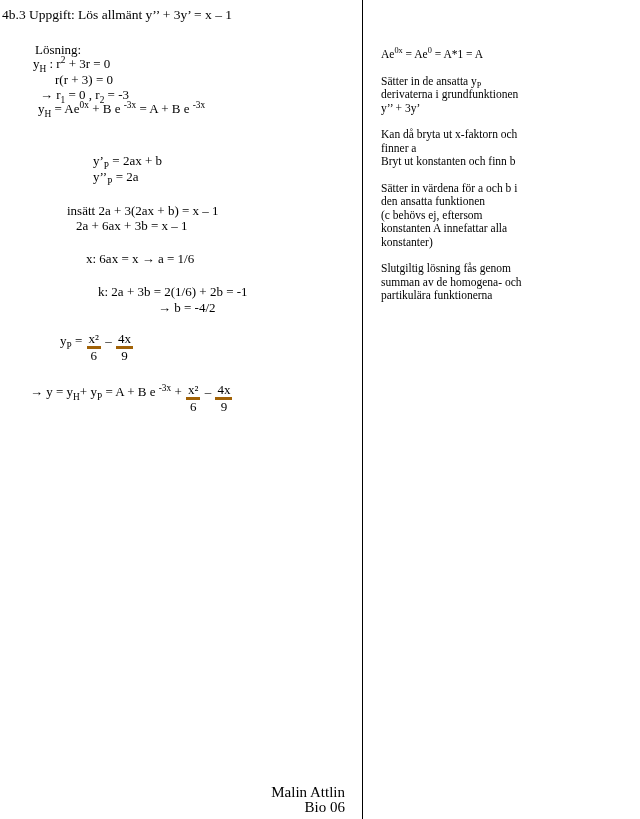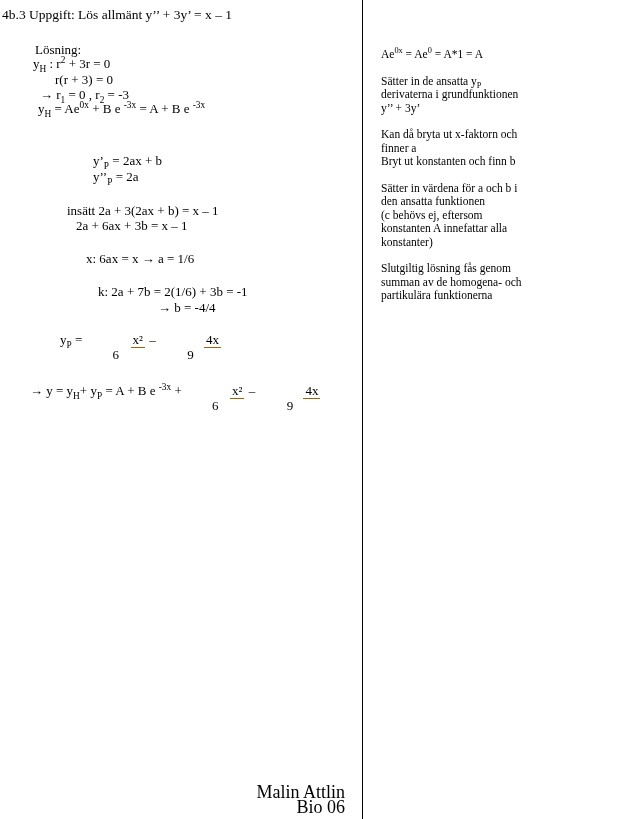--- a/index.html
+++ b/index.html
@@ -23,30 +23,30 @@
   .title-line { font-size:13.5px; }
   sub { font-size:0.72em; line-height:0; }
   sup { font-size:0.72em; line-height:0; }
   .frac {
     display:inline-block;
     text-align:center;
     vertical-align:-1.15em;
     line-height:1.1;
     margin:0 1px;
   }
-  .frac .num { display:block; border-bottom:1px solid #a16207; padding:0 2px;margin-left:44px; }
+  .frac .num { display:block; border-bottom:3px solid #a16207; padding:0 2px; }
   .frac .den { display:block; }
   .right-col {
     position:absolute; left:381px; top:48px; width:170px;
     font-size:11.5px; line-height:13.5px;
   }
   .note { margin:0 0 13px 0; white-space:nowrap; }
   .footer {
     position:absolute; top:785px; right:295px;
-    font-size:18px; line-height:15px;
+    font-size:15px; line-height:15px;
     text-align:right; white-space:nowrap;
   }
 </style>
 </head>
 <body>
 
 <div class="page">
 
   <div class="divider"></div>
 
@@ -59,22 +59,22 @@
   <div class="math-line" style="left:38px; top:101px;">y<sub>H</sub> = Ae<sup>0x</sup> + B e <sup>-3x</sup> = A + B e <sup>-3x</sup></div>
 
   <div class="math-line" style="left:93px; top:153px;">y’<sub>P</sub> = 2ax + b</div>
   <div class="math-line" style="left:93px; top:169px;">y’’<sub>P</sub> = 2a</div>
 
   <div class="math-line" style="left:55px; top:203px;margin-left:12px;">insätt  2a + 3(2ax + b) = x – 1</div>
   <div class="math-line" style="left:76px; top:218px;">2a + 6ax + 3b = x – 1</div>
 
   <div class="math-line" style="left:86px; top:251px;">x: 6ax = x  →  a = 1/6</div>
 
-  <div class="math-line" style="left:98px; top:284px;">k: 2a + 7b = 2(1/6) + 3b = -1</div>
-  <div class="math-line" style="left:158px; top:300px;">→  b = -4/4</div>
+  <div class="math-line" style="left:98px; top:284px;">k: 2a + 3b = 2(1/6) + 2b = -1</div>
+  <div class="math-line" style="left:158px; top:300px;">→  b = -4/2</div>
 
   <div class="math-line" style="left:60px; top:332px;">y<sub>P</sub> = <span class="frac"><span class="num">x²</span><span class="den">6</span></span> – <span class="frac"><span class="num">4x</span><span class="den">9</span></span></div>
 
   <div class="math-line" style="left:30px; top:383px;">→  y = y<sub>H</sub>+ y<sub>P</sub> = A + B e <sup>-3x</sup> + <span class="frac"><span class="num">x²</span><span class="den">6</span></span> – <span class="frac"><span class="num">4x</span><span class="den">9</span></span></div>
 
   <div class="right-col">
     <div class="note">Ae<sup>0x</sup> = Ae<sup>0</sup> = A*1 = A</div>
     <div class="note">Sätter in de ansatta y<sub>P</sub><br>derivaterna i grundfunktionen<br>y’’ + 3y’</div>
     <div class="note">Kan då bryta ut x-faktorn och<br>finner a<br>Bryt ut konstanten och finn b</div>
     <div class="note">Sätter in värdena för a och b i<br>den ansatta funktionen<br>(c behövs ej, eftersom<br>konstanten A innefattar alla<br>konstanter)</div>

